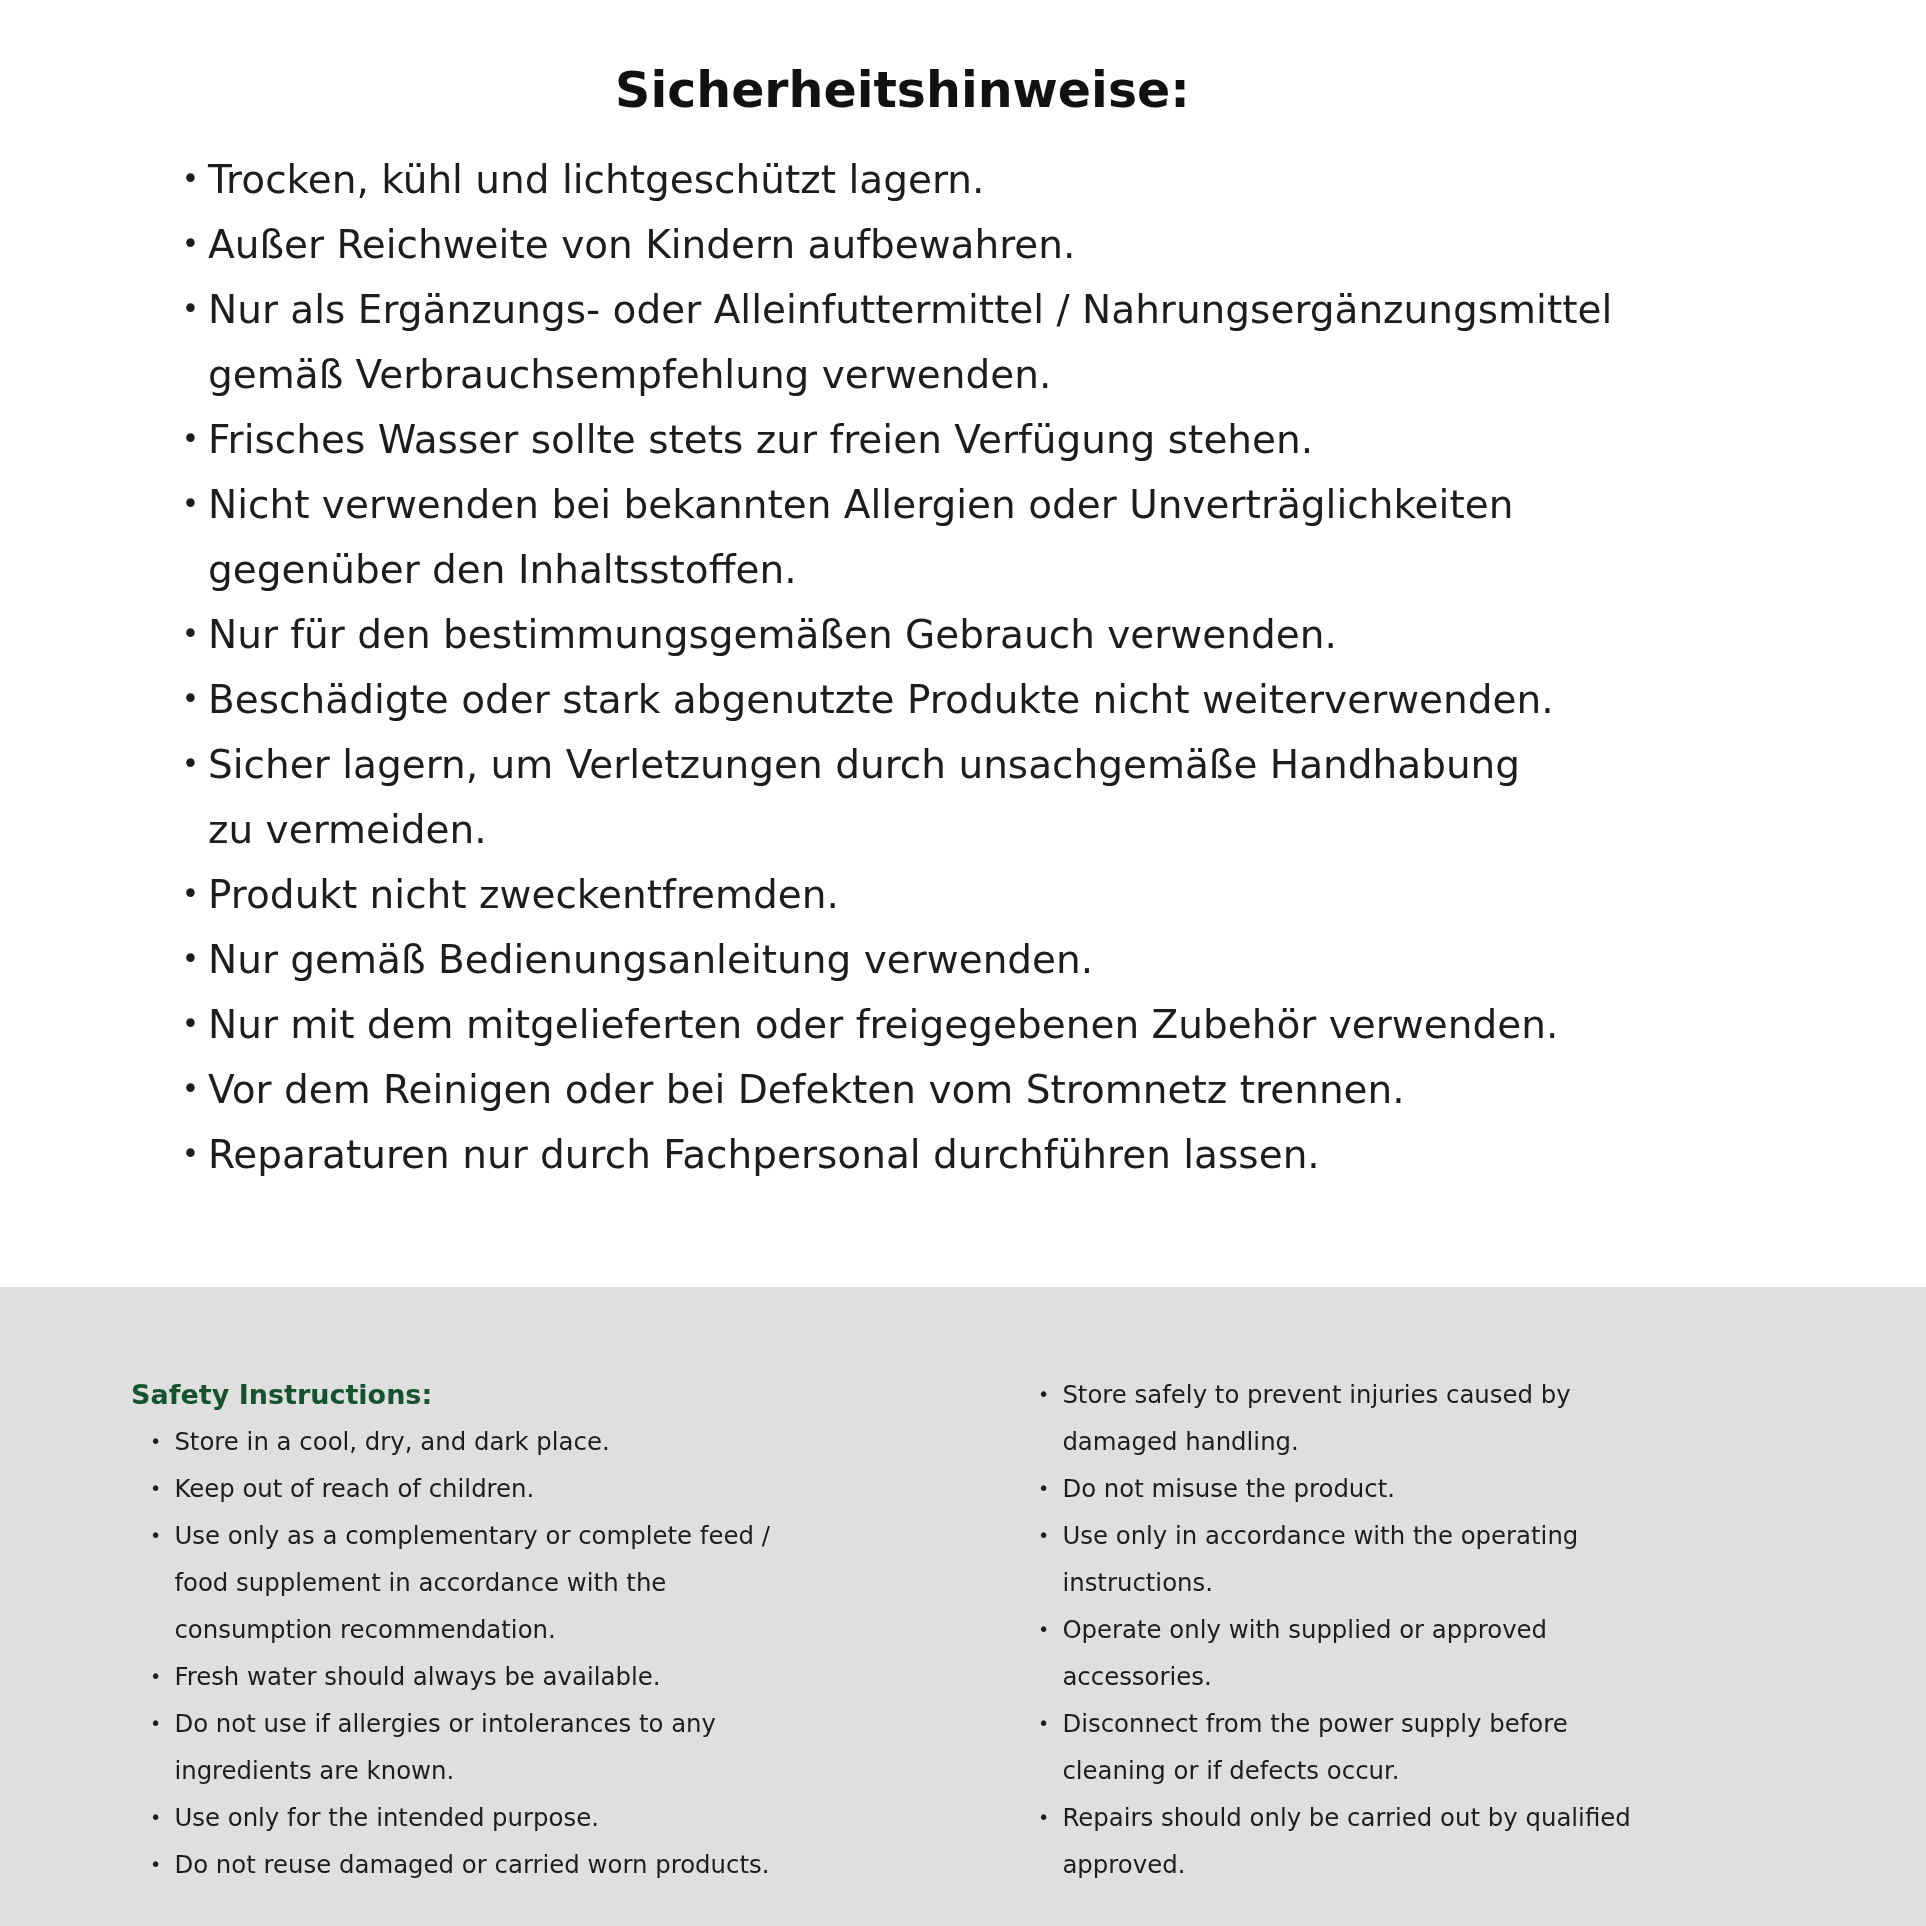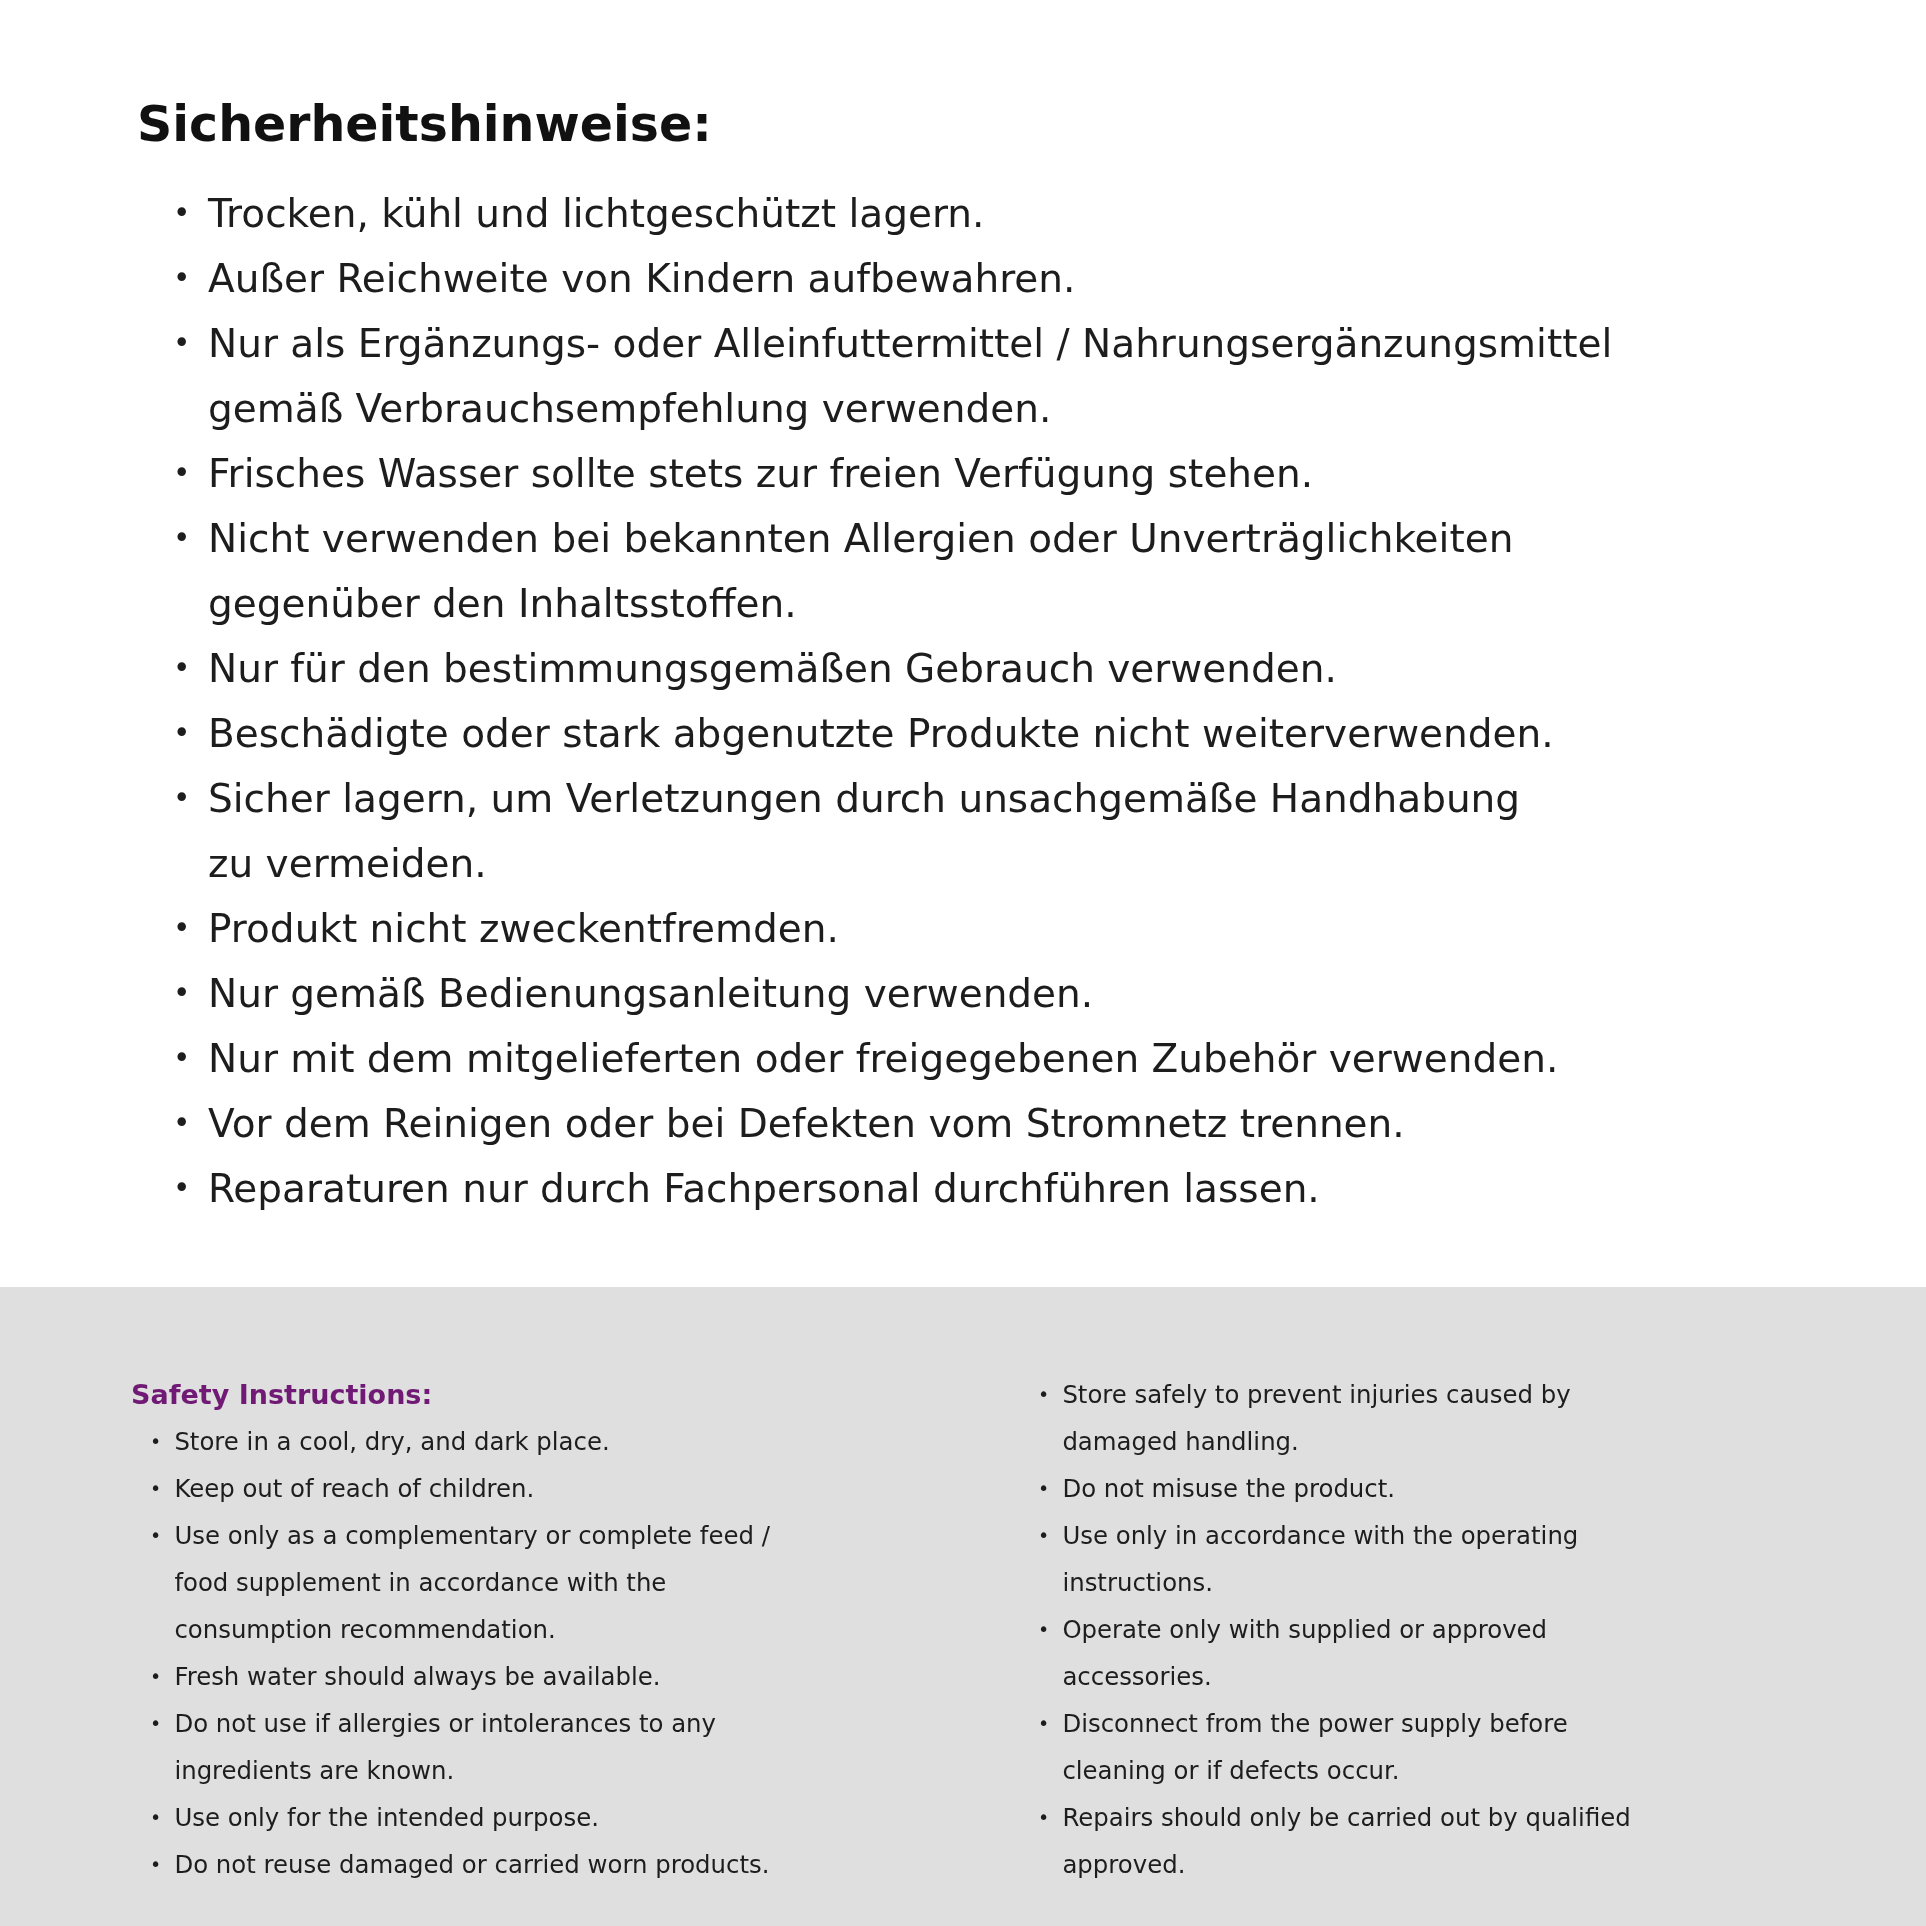--- a/index.html
+++ b/index.html
@@ -11,42 +11,43 @@
     position: relative;
     overflow: hidden;
   }
 
   
   .top {
     position: absolute; left: 0; top: 0;
     width: 1732px; height: 1287px;
     background: #ffffff;
     box-sizing: border-box;
-    padding: 96px 64px 0 137px;
+    padding: 62px 64px 0 137px;
+    text-align: center;
   }
   .g-heading {
     font-size: 49px; font-weight: bold; color: #111111;
     line-height: 57px; margin: 0 0 28px 0;
   }
   .g-list { margin-left: 36px; }
   .g-list .line { display: flex; font-size: 39px; line-height: 65px; }
   .g-list .bullet { flex: 0 0 35px; font-size: 29.5px; line-height: 65px; }
   .g-list .txt { white-space: nowrap; }
 
   
   .bottom {
     position: absolute; left: 0; top: 1287px;
     width: 1926px; height: 639px;
     background: #dfdfdf;
   }
   .col { position: absolute; top: 84px; }
   .col-left  { left: 131px; }
   .col-right { left: 1038px; }
   .e-heading {
-    font-size: 27px; font-weight: bold; color: #701a75;
+    font-size: 27px; font-weight: bold; color: #14532d;
     line-height: 47px; margin: 0;
   }
   .e-list.indented { margin-left: 19px; }
   .e-list .line { display: flex; font-size: 24.4px; line-height: 47px; }
   .e-list .bullet { flex: 0 0 24.4px; font-size: 19px; line-height: 47px; }
   .e-list .txt { white-space: nowrap; }
 </style>
 </head>
 <body>
 

